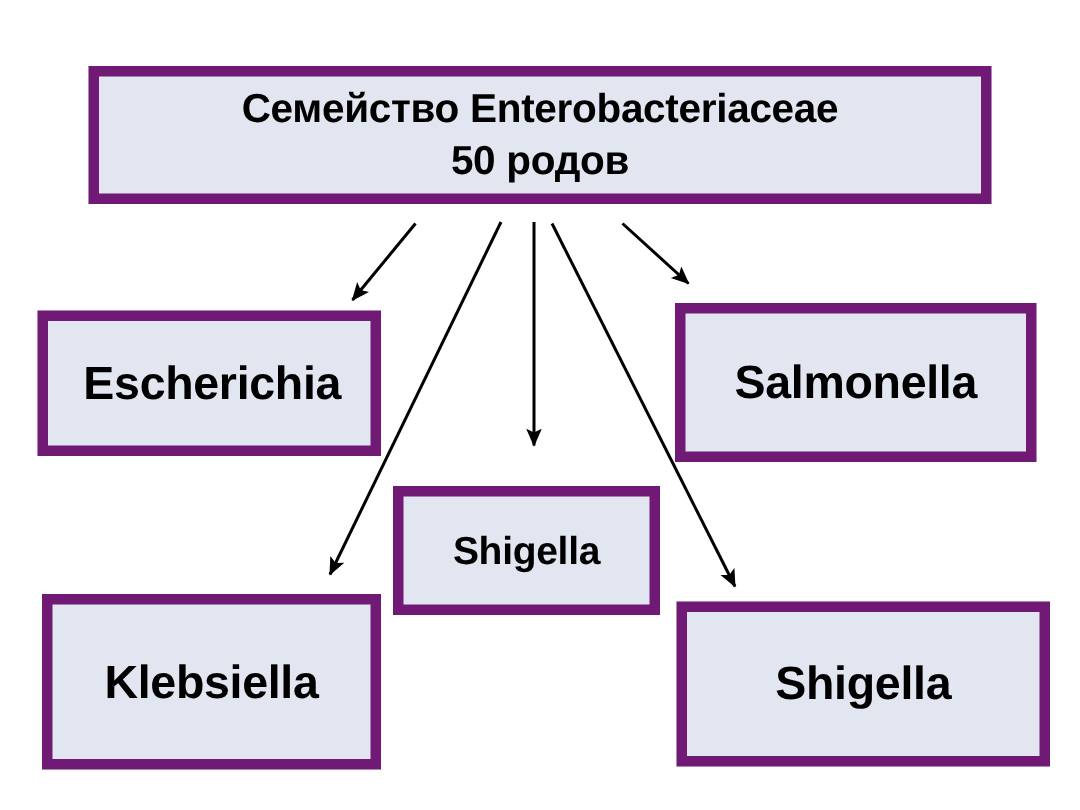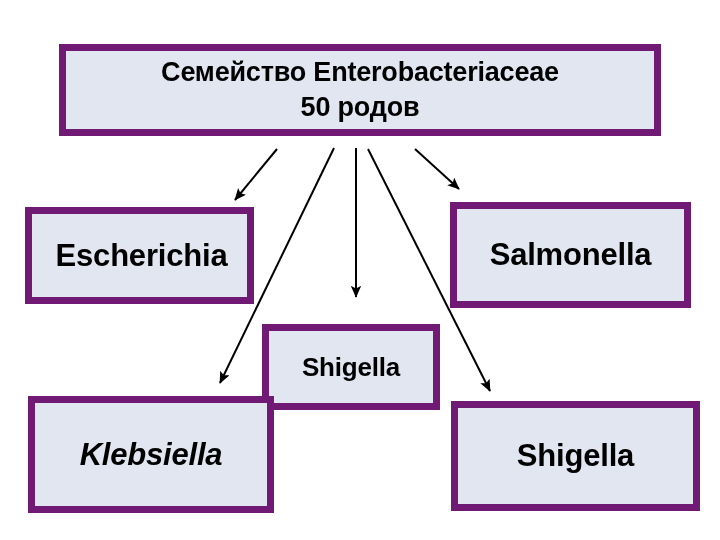--- a/index.html
+++ b/index.html
@@ -75,24 +75,23 @@
     left: 262px;
     top: 324px;
     width: 178px;
     height: 86px;
     font-size: 26px;
   }
 
   #node-klebsiella {
     left: 28px;
     top: 396px;
-    width: 246px;
+    width: 226px;
     height: 117px;
     font-size: 31px;
-    font-style: italic;
   }
 
   #node-yersinia {
     left: 451px;
     top: 401px;
     width: 249px;
     height: 110px;
     font-size: 31px;
   }
 

